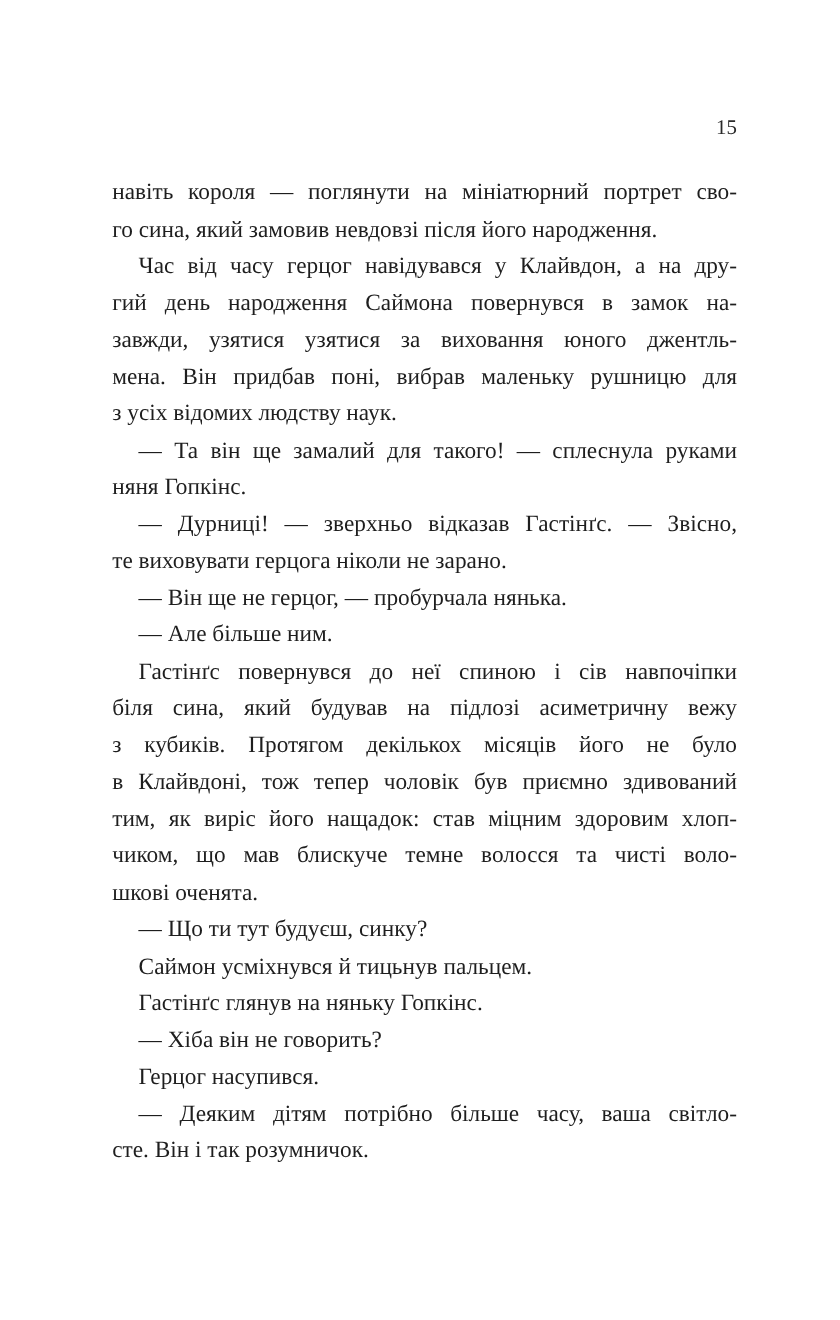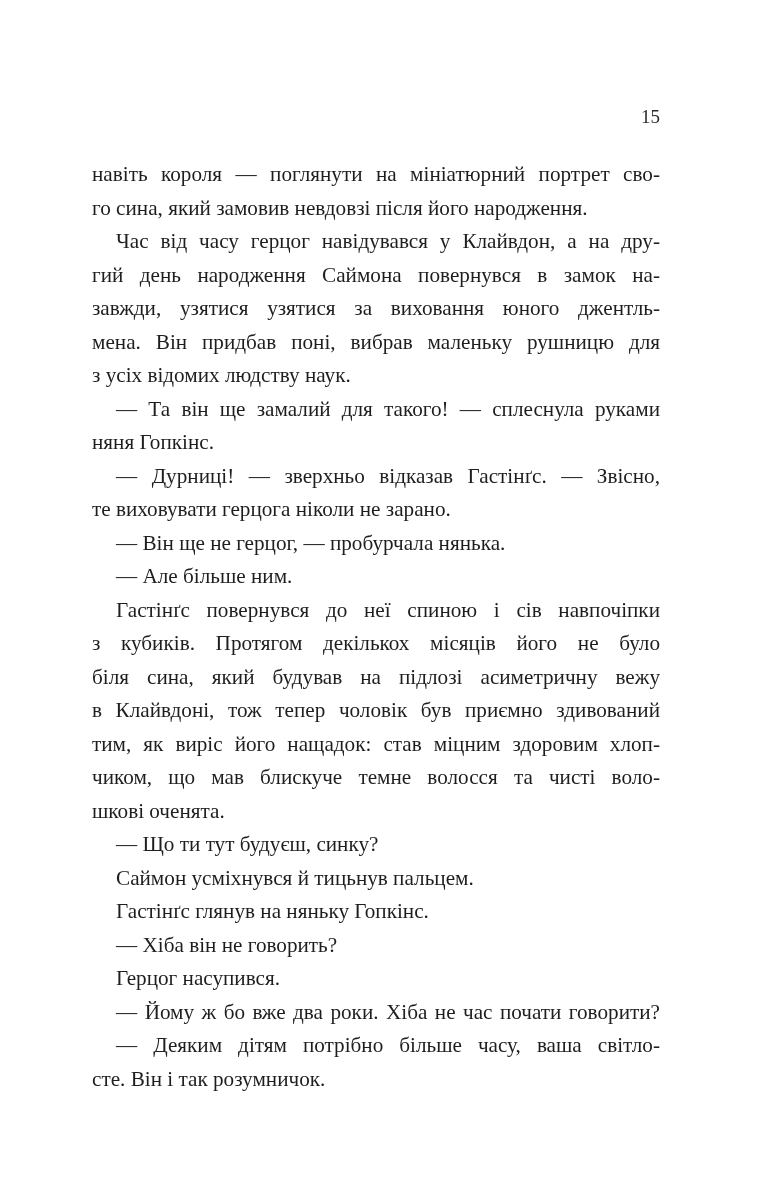--- a/index.html
+++ b/index.html
@@ -1,17 +1,17 @@
 <!DOCTYPE html>
 <html><head>
   <meta charset="utf-8">
   <style>
     html, body { margin: 0; padding: 0; background: #ffffff; }
     body { width: 764px; height: 1200px; position: relative; overflow: hidden; }
-    .page { position: absolute; left: 0; top: 0; width: 665px; height: 1200px; background: #ffffff; }
+    .page { position: absolute; left: 10px; top: 0; width: 665px; height: 1200px; background: #ffffff; }
     .page-number {
       position: absolute; left: 600px; top: 106px; width: 60px; text-align: right;
       font-family: "Liberation Serif", "DejaVu Serif", serif;
       font-size: 19px; color: #2a2a2a;
     }
     .text-block {
       position: absolute; left: 92px; top: 158px; width: 568px;
       font-family: "Liberation Serif", "DejaVu Serif", serif;
       font-size: 21.2px; line-height: 33.5px; color: #1e1e1e;
     }
@@ -32,28 +32,27 @@
       <span class="line">завжди, узятися узятися за виховання юного джентль-</span>
       <span class="line">мена. Він придбав поні, вибрав маленьку рушницю для</span>
       <span class="line last">з усіх відомих людству наук.</span>
       <span class="line indent">— Та він ще замалий для такого! — сплеснула руками</span>
       <span class="line last">няня Гопкінс.</span>
       <span class="line indent">— Дурниці! — зверхньо відказав Гастінґс. — Звісно,</span>
       <span class="line last">те виховувати герцога ніколи не зарано.</span>
       <span class="line indent last">— Він ще не герцог, — пробурчала нянька.</span>
       <span class="line indent last">— Але більше ним.</span>
       <span class="line indent">Гастінґс повернувся до неї спиною і сів навпочіпки</span>
+      <span class="line">біля сина, який будував на підлозі асиметричну вежу</span>
       <span class="line">з кубиків. Протягом декількох місяців його не було</span>
-      <span class="line">біля сина, який будував на підлозі асиметричну вежу</span>
       <span class="line">в Клайвдоні, тож тепер чоловік був приємно здивований</span>
       <span class="line">тим, як виріс його нащадок: став міцним здоровим хлоп-</span>
       <span class="line">чиком, що мав блискуче темне волосся та чисті воло-</span>
       <span class="line last">шкові оченята.</span>
       <span class="line indent last">— Що ти тут будуєш, синку?</span>
       <span class="line indent last">Саймон усміхнувся й тицьнув пальцем.</span>
       <span class="line indent last">Гастінґс глянув на няньку Гопкінс.</span>
       <span class="line indent last">— Хіба він не говорить?</span>
       <span class="line indent last">Герцог насупився.</span>
-      <span class="line indent">— Йому ж бо вже два роки. Хіба не час почати говорити?</span>
       <span class="line indent">— Деяким дітям потрібно більше часу, ваша світло-</span>
       <span class="line last">сте. Він і так розумничок.</span>
     </div>
 </div>
 
 </body></html>

